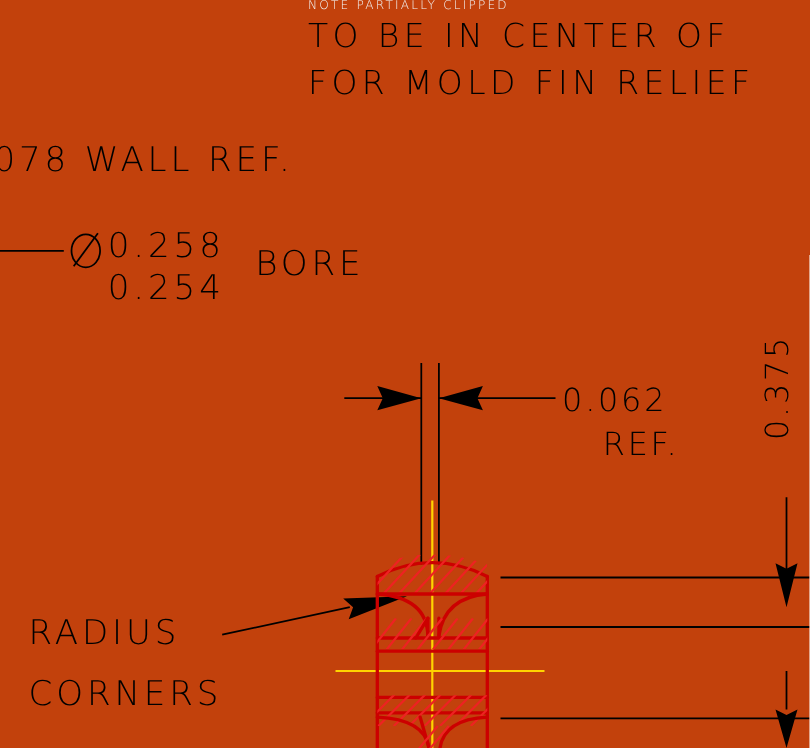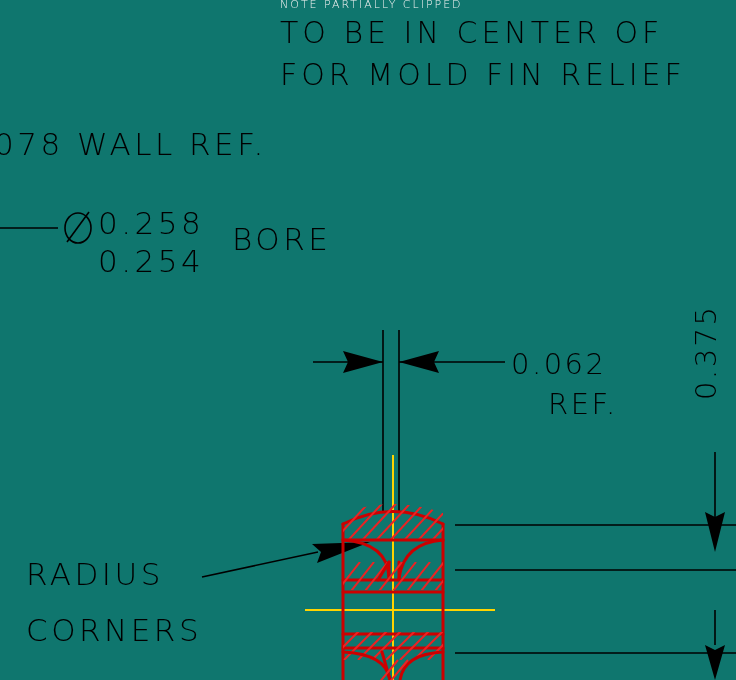--- a/index.html
+++ b/index.html
@@ -7,21 +7,21 @@
     padding: 0;
     background: #ffffff;
   }
   body {
     font-family: "DejaVu Sans", sans-serif;
   }
   #cad-canvas {
     position: relative;
     width: 736px;
     height: 680px;
-    background: #0f766e;
+    background: #c2410c;
     overflow: hidden;
   }
   #cad-svg {
     position: absolute;
     left: 0;
     top: 0;
     width: 736px;
     height: 680px;
     display: block;
   }

